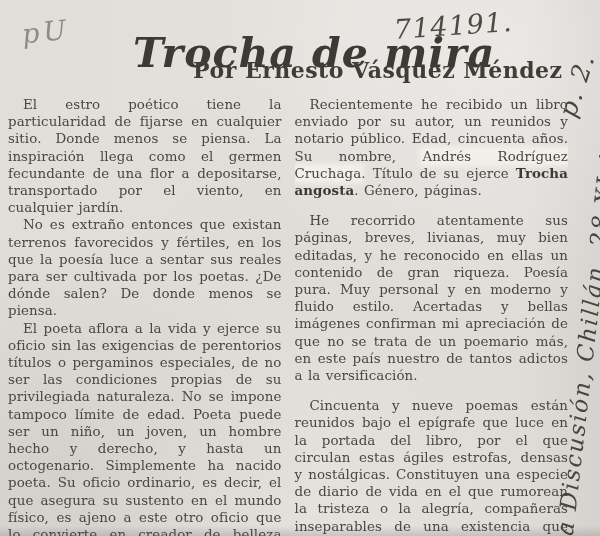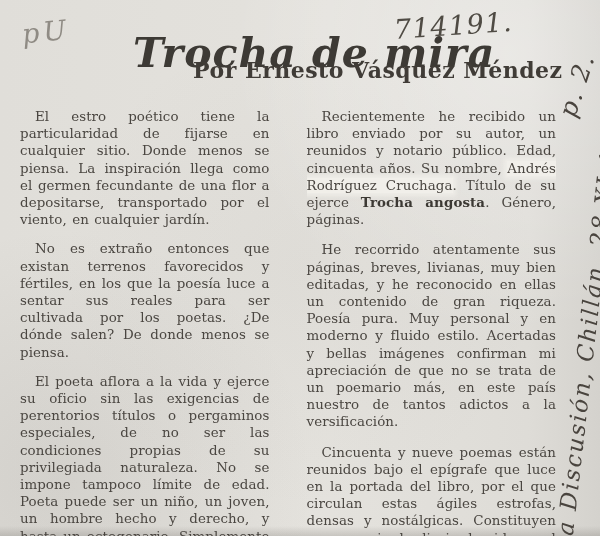--- a/index.html
+++ b/index.html
@@ -72,21 +72,21 @@
   }
 
   
   .columns {
     position: absolute; left: 8px; top: 96px;
     width: 560px;
     display: flex; gap: 13px;
   }
   .col { width: 276px; }
   .col p {
-    margin: 12px;
+    margin: 0;
     font-size: 13.4px; line-height: 17.2px;
     text-align: justify;
     text-indent: 15px;
     color: #4a4641;
     letter-spacing: 0.1px;
     word-spacing: 1px;
   }
   .col.right p + p { margin-top: 13px; }
   .book-title { font-weight: bold; color: #3c3934; }
   .highlight-name {

